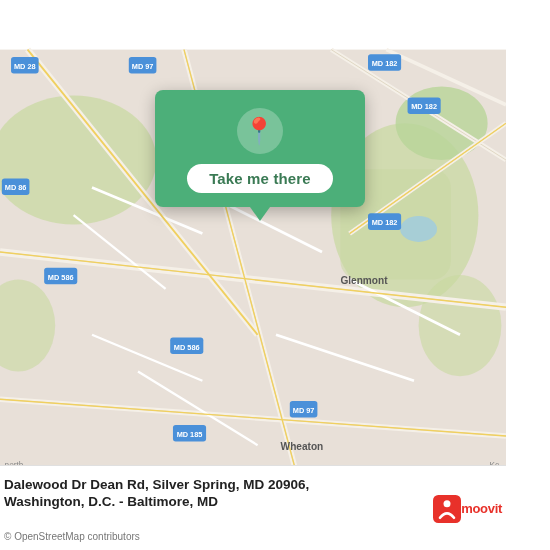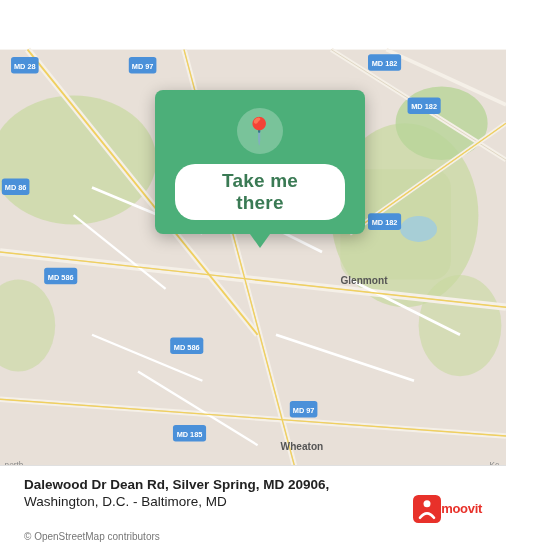--- a/index.html
+++ b/index.html
@@ -69,54 +69,54 @@
       font-size: 26px;
       line-height: 1;
     }
 
     #take-me-there-btn {
       background: white;
       color: #3a7a54;
       border: none;
       border-radius: 20px;
       padding: 6px 22px;
-      font-size: 19px;
+      font-size: 15px;
       font-weight: 600;
       cursor: pointer;
       letter-spacing: 0.01em;
     }
 
     
     #bottom-bar {
       position: absolute;
       bottom: 0;
       left: 0;
       width: 100%;
       background: white;
-      padding: 10px 24px 8px;
+      padding: 10px 4px 8px;
       border-top: 1px solid #e0e0e0;
       display: flex;
       align-items: center;
       justify-content: space-between;
     }
 
     #address-block {
       flex: 1;
     }
 
     #address-line1 {
       font-size: 13.5px;
       font-weight: 600;
       color: #222;
       line-height: 1.3;
     }
 
     #address-line2 {
       font-size: 13.5px;
-      font-weight: 400;
+      font-weight: 700;
       color: #222;
       line-height: 1.3;
     }
 
     #copyright {
       font-size: 10px;
       color: #777;
       margin-top: 20px;
     }
 

